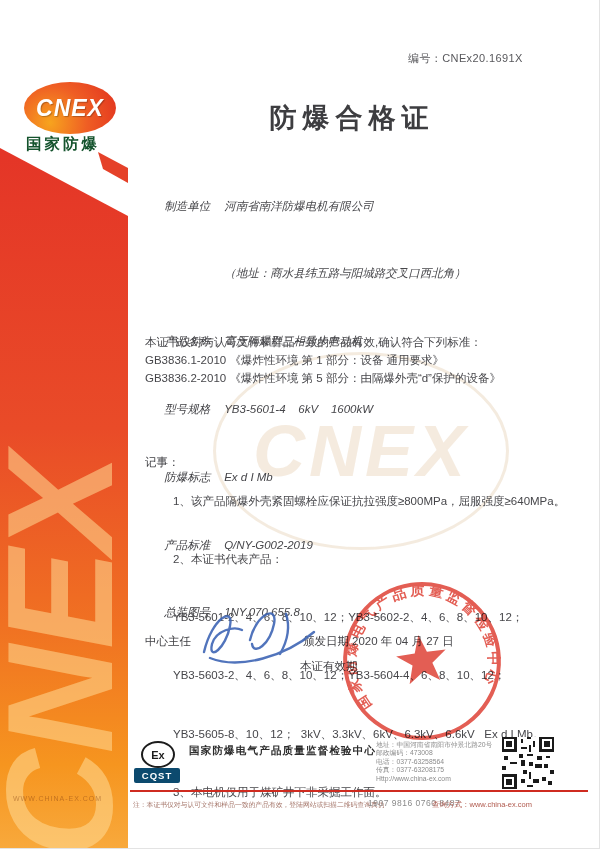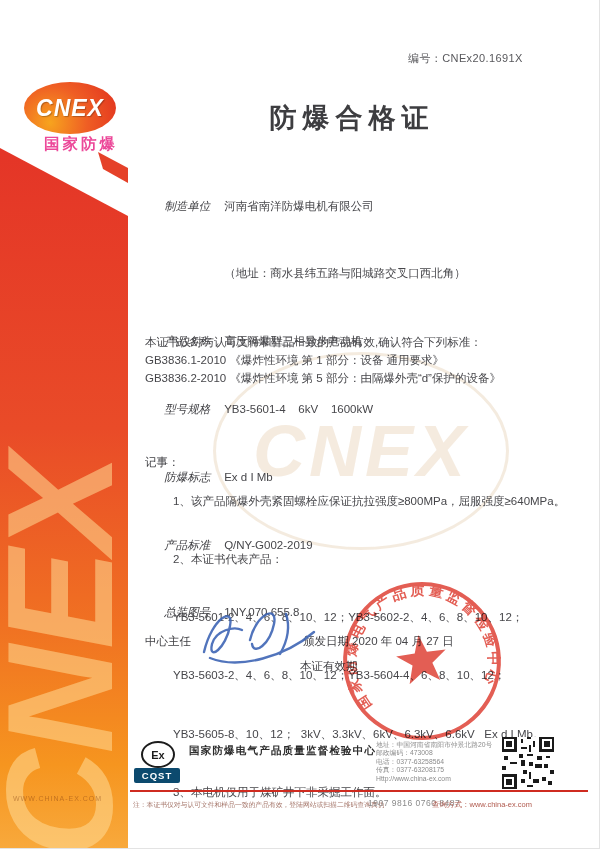--- a/index.html
+++ b/index.html
@@ -8,36 +8,36 @@
         border-right:1px solid #e3e3e3;border-bottom:1px solid #e3e3e3;box-sizing:border-box;}
   .abs{position:absolute;}
   
   .band{position:absolute;left:0;top:0;z-index:1;}
   
   .logo-oval{position:absolute;left:24px;top:82px;width:92px;height:52px;border-radius:50%;
     background:radial-gradient(circle at 28% 78%, #f7a41e 0%, #ef5e24 48%, #e1301f 100%);
     display:flex;align-items:center;justify-content:center;z-index:2;}
   .logo-oval span{color:#fff;font-weight:800;font-style:italic;font-size:23px;letter-spacing:1px;
     text-shadow:1px 1px 1px rgba(0,0,0,.25);}
-  .logo-caption{position:absolute;left:26px;top:134px;width:92px;text-align:right;font-size:15.5px;
-    font-weight:700;color:#ec4899;letter-spacing:3px;z-index:2;}
+  .logo-caption{position:absolute;left:26px;top:134px;width:92px;text-align:left;font-size:15.5px;
+    font-weight:700;color:#14532d;letter-spacing:3px;z-index:2;}
   
   .watermark{position:absolute;left:213px;top:352px;width:290px;height:192px;
     border:3px solid rgba(231,210,185,.45);border-radius:50%;display:flex;align-items:center;
     justify-content:center;z-index:1;}
   .watermark span{font-size:72px;font-weight:800;font-style:italic;color:rgba(236,216,192,.5);letter-spacing:4px;}
   
   .cert-no{left:408px;top:51px;font-size:11px;color:#58585c;letter-spacing:.4px;z-index:3;}
   .title{left:132px;top:100px;width:440px;text-align:center;font-size:27px;font-weight:700;
     letter-spacing:6px;color:#3d3d40;z-index:3;}
   
   .fields{left:145px;top:172px;font-size:11.5px;z-index:3;}
   .frow{line-height:22.6px;white-space:pre;}
   .flabel{display:inline-block;width:60px;color:#3f3f43;font-style:italic;}
-  .fvalue{color:#46464a;}
+  .fvalue{color:#46464a;font-style:italic;}
   
   .standards{left:145px;top:334px;font-size:11.5px;line-height:17.8px;z-index:3;}
   
   .notes{left:145px;top:453px;font-size:11.5px;line-height:19.4px;z-index:3;}
   .notes-label{position:absolute;left:0;top:0;color:#3f3f43;}
   .notes-lines{margin-left:28px;white-space:pre;}
   
   .s-label{font-size:11.5px;color:#3f3f43;z-index:3;}
   .s-value{font-size:11.5px;color:#46464a;z-index:3;}
   .signature{left:188px;top:598px;z-index:5;}

